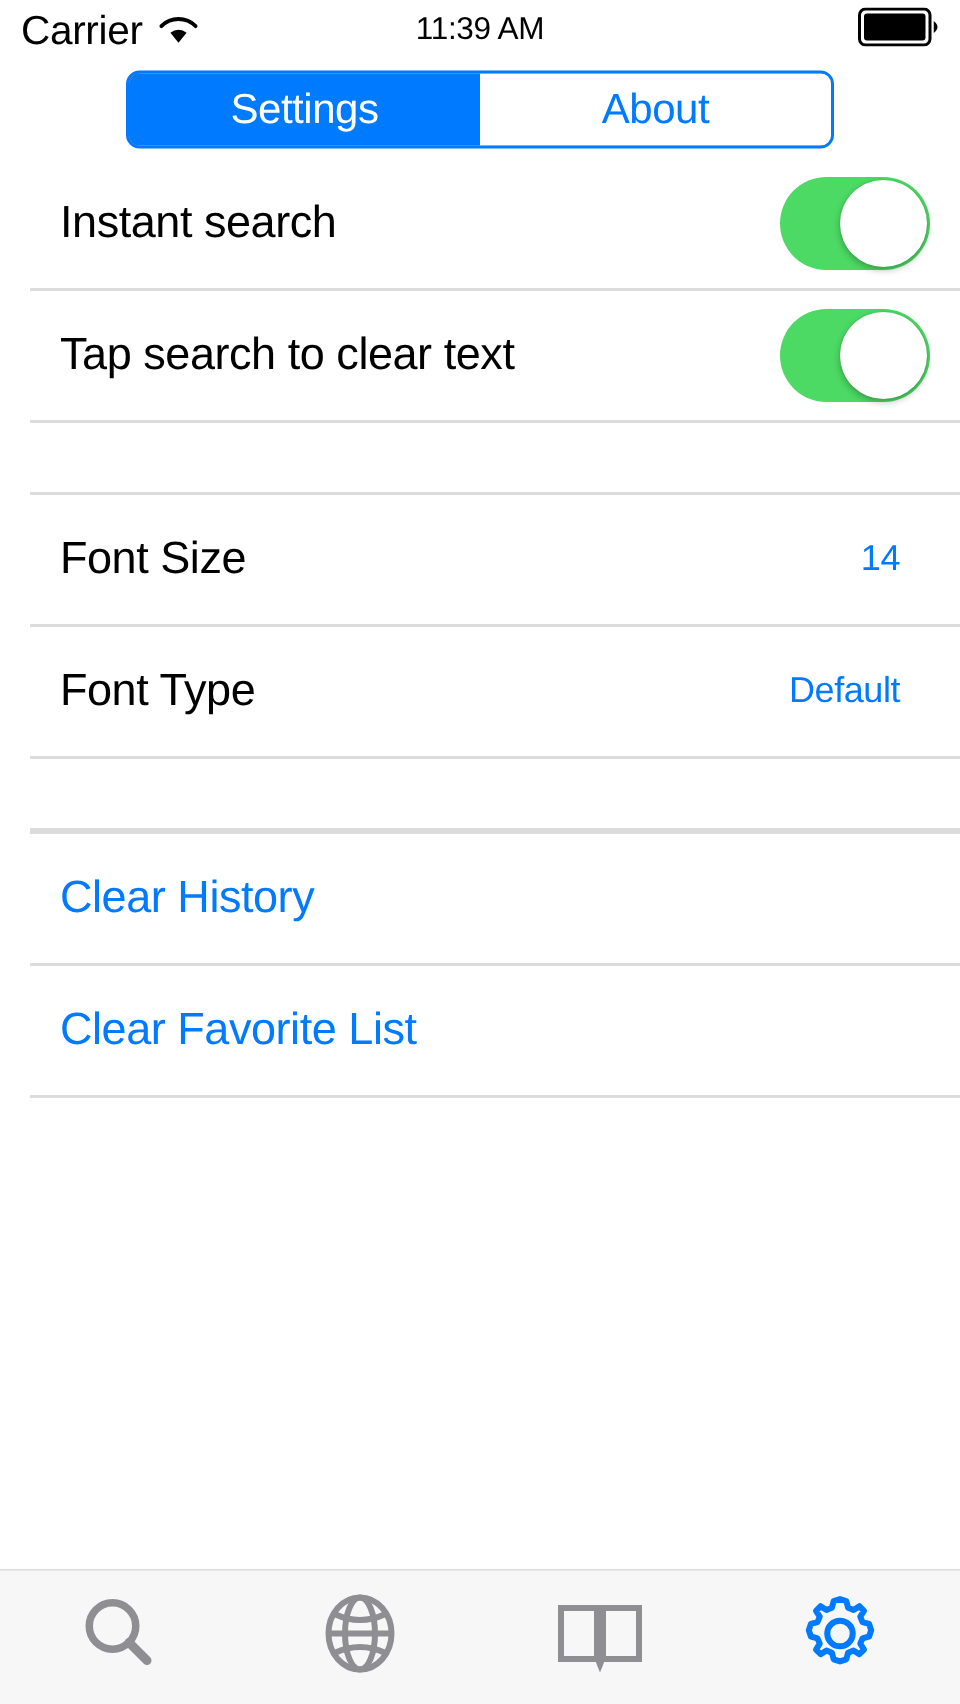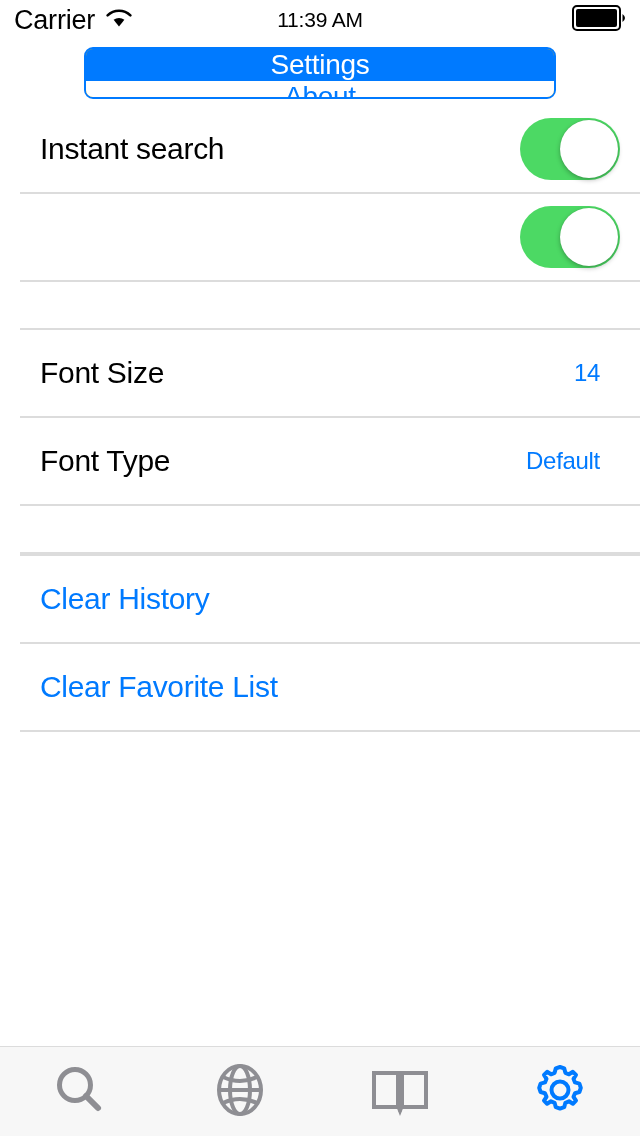--- a/index.html
+++ b/index.html
@@ -30,21 +30,21 @@
     height: 40px;
     flex: 0 0 40px;
     display: flex;
     align-items: center;
     padding: 0 14px;
     background: #ffffff;
     position: relative;
   }
   .status-left {
     display: flex;
-    align-items: center;
+    align-items: flex-end;
     gap: 10px;
   }
   .carrier-label {
     font-size: 27px;
     color: #000000;
     letter-spacing: -0.2px;
   }
   .wifi-icon { display: block; }
   .status-time {
     position: absolute;
@@ -71,21 +71,20 @@
     background: #ffffff;
   }
   .segmented {
     width: 472px;
     height: 52px;
     border: 2px solid #007AFF;
     border-radius: 9px;
     display: flex;
     overflow: hidden;
     background: #eab308;
-    flex-direction: column;
   }
   .segment {
     flex: 1 1 50%;
     display: flex;
     align-items: center;
     justify-content: center;
     font-size: 28px;
     color: #007AFF;
     background: #ffffff;
     letter-spacing: -0.3px;
@@ -218,20 +217,21 @@
 
     <div class="row">
       <span class="row-title">Instant search</span>
       <span class="switch on">
         <span class="switch-knob"></span>
       </span>
     </div>
     <div class="row-sep"></div>
 
     <div class="row">
+      <span class="row-title">Tap search to clear text</span>
       <span class="switch on">
         <span class="switch-knob"></span>
       </span>
     </div>
     <div class="row-sep"></div>
 
     <div class="row spacer"></div>
     <div class="row-sep"></div>
 
     <div class="row">

